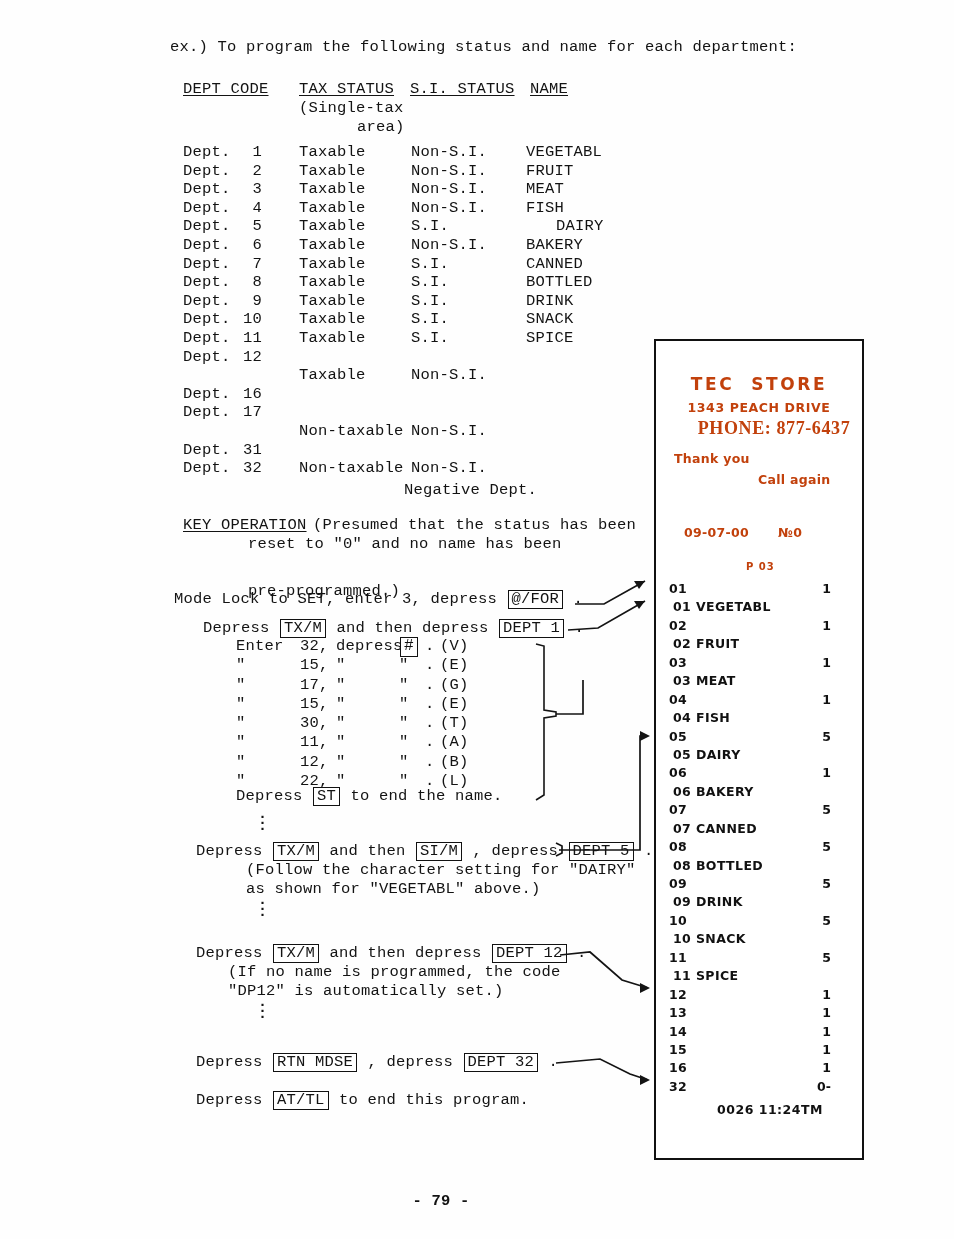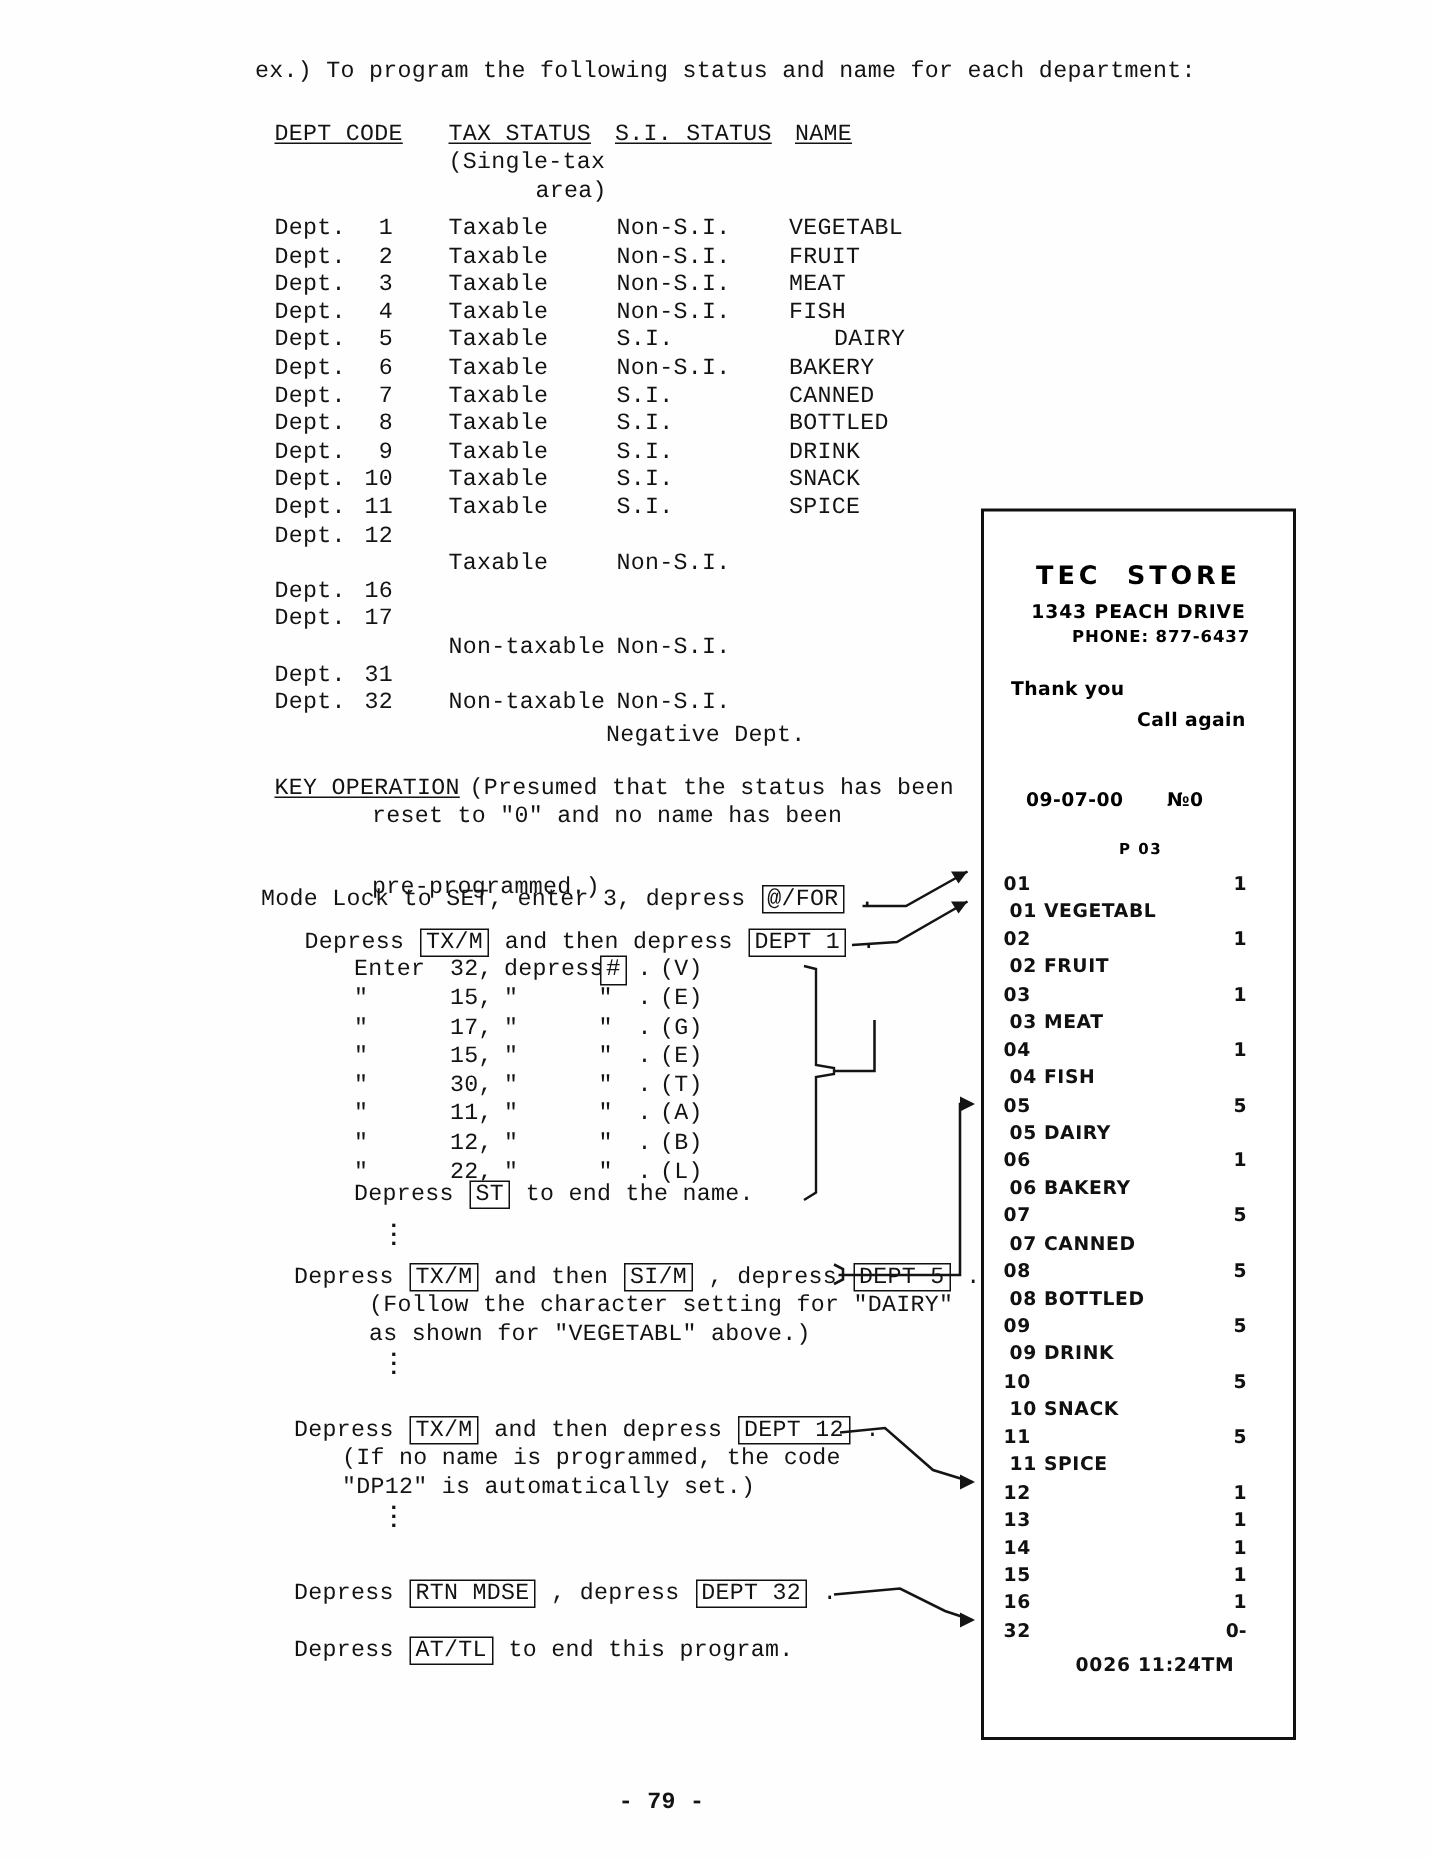--- a/index.html
+++ b/index.html
@@ -81,24 +81,24 @@
   .vdots{display:inline-block;line-height:6px;font-size:15px;}
   .vdots b{display:block;font-weight:700;}
 
   
   #receipt{
     position:absolute;left:654px;top:339px;width:206px;height:817px;
     border:2.2px solid #111;background:#fff;
   }
   .r{position:absolute;white-space:pre;
      font-family:"DejaVu Sans",sans-serif;font-weight:bold;
-     font-size:12.5px;color:#000000;letter-spacing:.3px;}
+     font-size:12.5px;color:#c2410c;letter-spacing:.3px;}
   #r-store{left:0;top:33px;width:206px;text-align:center;font-size:17px;letter-spacing:2.6px;}
   #r-addr{left:0;top:59px;width:206px;text-align:center;font-size:12.5px;letter-spacing:.6px;}
-  #r-phone{left:0;top:77px;width:236px;text-align:center;font-size:11px;letter-spacing:.6px;}
+  #r-phone{left:0;top:77px;width:236px;text-align:center;font-size:18px;letter-spacing:.6px;font-family:Liberation Serif, serif;}
   #r-thanks{left:18px;top:110px;font-size:12.5px;}
   #r-call{left:102px;top:131px;font-size:12.5px;}
   #r-date{left:28px;top:184px;font-size:12.5px;}
   #r-no{left:122px;top:184px;font-size:12.5px;}
   #r-p{left:90px;top:220px;font-size:10px;letter-spacing:1px;}
 
   #r-rows{position:absolute;left:0;top:240px;width:206px;}
   .rrow{position:relative;height:18.45px;}
   .rcode{position:absolute;left:13px;font-family:"DejaVu Sans",sans-serif;font-weight:bold;font-size:12.5px;letter-spacing:.4px;}
   .rcode.ind{left:17px;}

